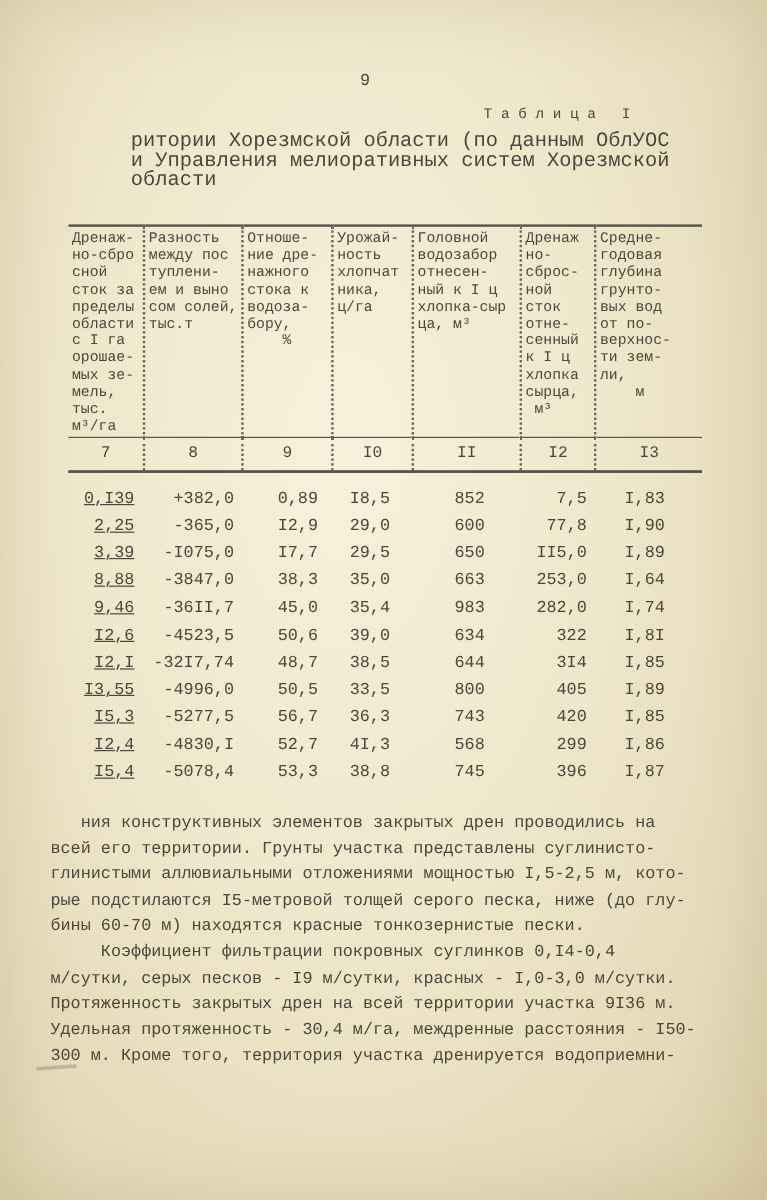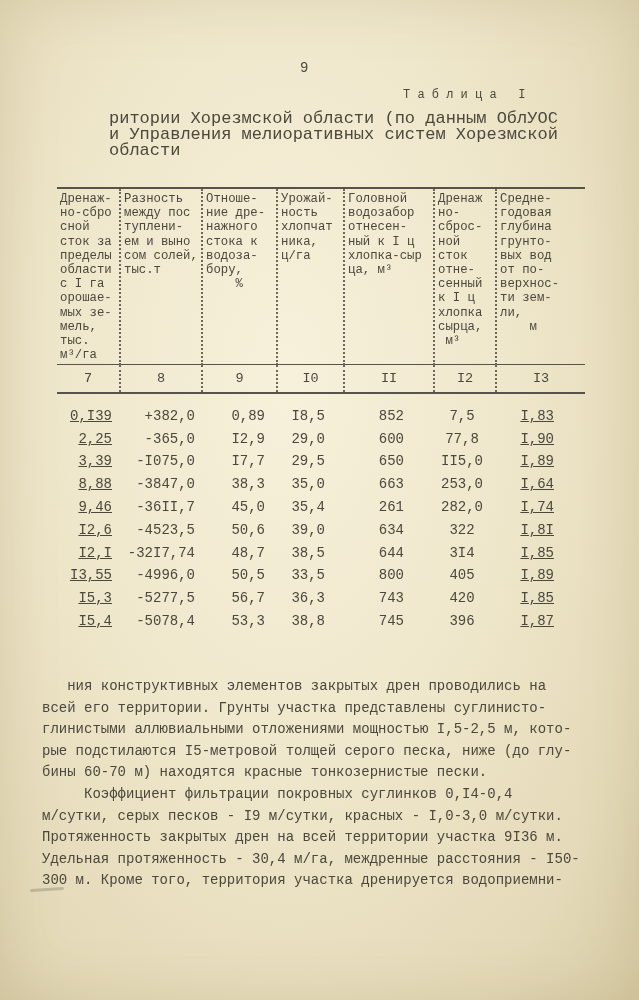--- a/index.html
+++ b/index.html
@@ -52,22 +52,22 @@
   tbody.data td{
     text-align:right;font-size:14px;height:20.8px;
     vertical-align:middle;white-space:pre;
   }
   tbody.data tr:first-child td{padding-top:11px;}
   tbody.data td:nth-child(1){padding-right:8px;text-decoration:underline;}
   tbody.data td:nth-child(2){padding-right:7px;}
   tbody.data td:nth-child(3){padding-right:12px;}
   tbody.data td:nth-child(4){padding-right:19px;}
   tbody.data td:nth-child(5){padding-right:30px;}
-  tbody.data td:nth-child(6){padding-right:7px;text-align:center;}
-  tbody.data td:nth-child(7){padding-right:31px;text-decoration:underline;}
+  tbody.data td:nth-child(6){padding-right:7px;}
+  tbody.data td:nth-child(7){padding-right:31px;}
 </style>
 </head>
 <body>
 
 <div class="paper"></div>
 
 <div class="txt page-num">9</div>
 <div class="txt table-label">Т а б л и ц а   I</div>
 <div class="txt intro">ритории Хорезмской области (по данным ОблУОС
 и Управления мелиоративных систем Хорезмской
@@ -188,21 +188,21 @@
         <td>35,0</td>
         <td>663</td>
         <td>253,0</td>
         <td>I,64</td>
       </tr>
       <tr>
         <td>9,46</td>
         <td>-36II,7</td>
         <td>45,0</td>
         <td>35,4</td>
-        <td>261</td>
+        <td>983</td>
         <td>282,0</td>
         <td>I,74</td>
       </tr>
       <tr>
         <td>I2,6</td>
         <td>-4523,5</td>
         <td>50,6</td>
         <td>39,0</td>
         <td>634</td>
         <td>322</td>
@@ -227,20 +227,29 @@
         <td>I,89</td>
       </tr>
       <tr>
         <td>I5,3</td>
         <td>-5277,5</td>
         <td>56,7</td>
         <td>36,3</td>
         <td>743</td>
         <td>420</td>
         <td>I,85</td>
+      </tr>
+      <tr>
+        <td>I2,4</td>
+        <td>-4830,I</td>
+        <td>52,7</td>
+        <td>4I,3</td>
+        <td>568</td>
+        <td>299</td>
+        <td>I,86</td>
       </tr>
       <tr>
         <td>I5,4</td>
         <td>-5078,4</td>
         <td>53,3</td>
         <td>38,8</td>
         <td>745</td>
         <td>396</td>
         <td>I,87</td>
       </tr>

